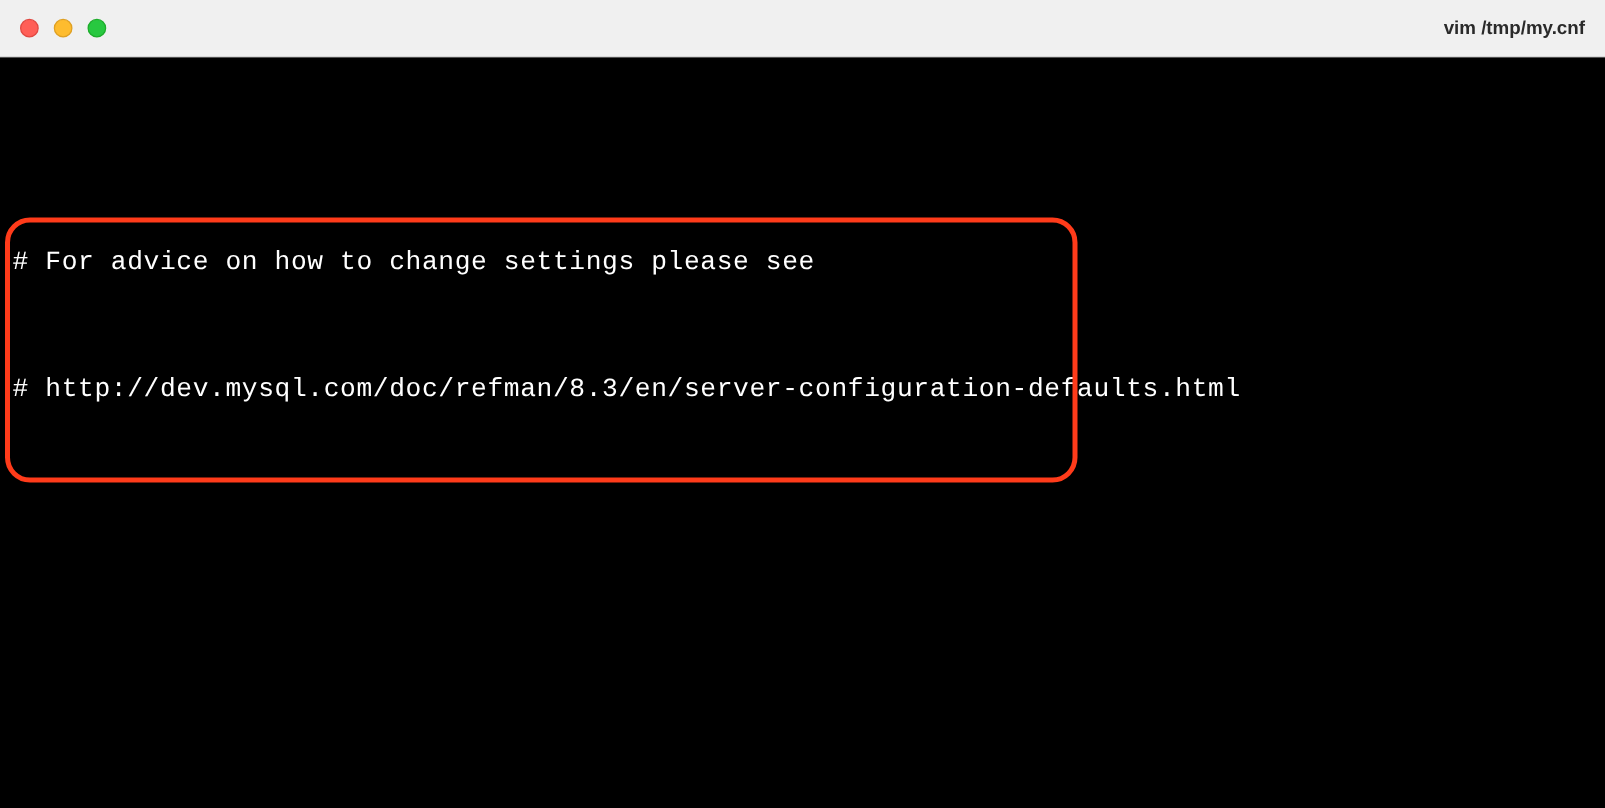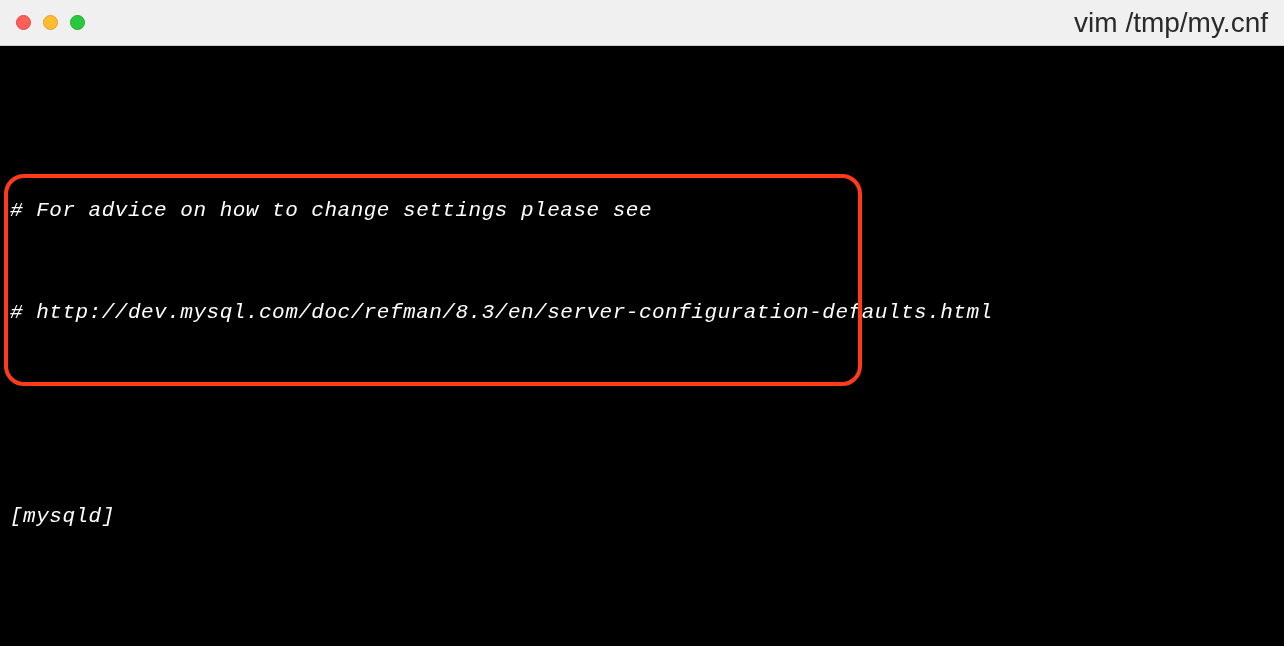--- a/index.html
+++ b/index.html
@@ -24,22 +24,22 @@
     width: 15px;
     height: 15px;
     border-radius: 50%;
   }
   .dot-red    { background: #ff5f57; border: 1px solid #e14942; }
   .dot-yellow { background: #febc2e; border: 1px solid #dfa023; }
   .dot-green  { background: #28c840; border: 1px solid #1dad2b; }
 
   .title {
     font-family: -apple-system, "Helvetica Neue", Arial, sans-serif;
-    font-weight: 400;
-    font-size: 28px;
+    font-weight: 700;
+    font-size: 15px;
     color: #2a2a2a;
   }
 
   .terminal {
     position: relative;
     width: 100%;
     height: calc(646px - 46px);
     background: #000;
     color: #ffffff;
     font-size: 21px;
@@ -54,42 +54,41 @@
     left: 4px;
     top: 128px;
     width: 858px;
     height: 212px;
     border: 4px solid #ff3b1a;
     border-radius: 20px;
     pointer-events: none;
   }
 
   .content-lines { position: relative; }
-  .line { height: 34px; font-style: italic; }
+  .line { height: 34px; }
 
   .cn { letter-spacing: 0; }
 </style>
 </head>
 <body>
 
 <div class="titlebar">
   <div class="traffic-lights">
     <div class="dot dot-red"></div>
     <div class="dot dot-yellow"></div>
     <div class="dot dot-green"></div>
   </div>
   <div class="title">vim /tmp/my.cnf</div>
 </div>
 
 <div class="terminal">
   <div class="content-lines">
     <div class="line"># For advice on how to change settings please see</div>
     <div class="line"># http://dev.mysql.com/doc/refman/8.3/en/server-configuration-defaults.html</div>
     <div class="line"></div>
-    <div class="line">[mysqld]</div>
     
     
     
     
     
     
     
     
     
     

